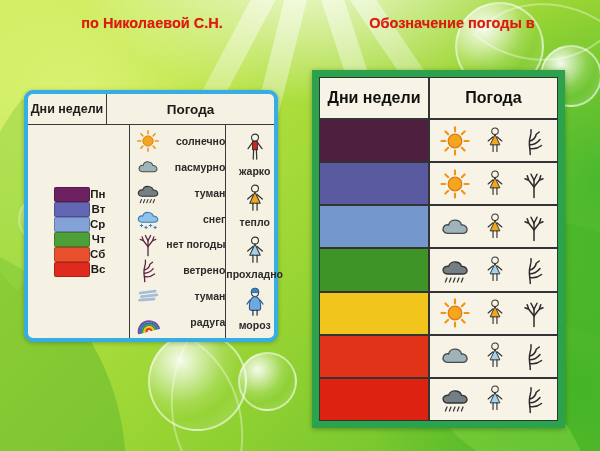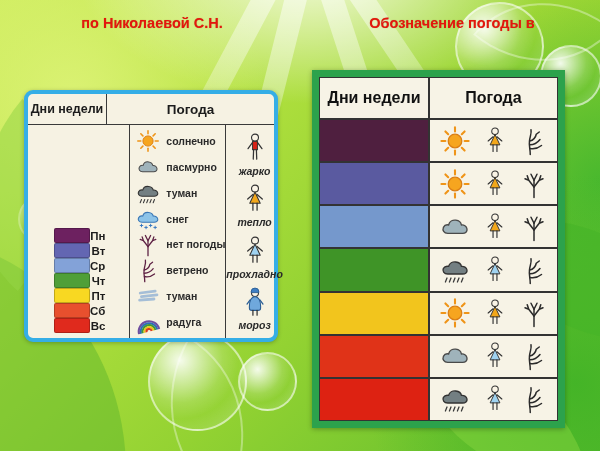--- a/index.html
+++ b/index.html
@@ -34,30 +34,30 @@
     box-sizing:border-box;border:4px solid #35aee6;border-radius:9px;
     background:#f6f2e3;box-shadow:0 1px 4px rgba(0,0,0,.25);
     display:flex;flex-direction:column;}
   .legend-header{display:flex;height:30px;border-bottom:1.5px solid #3a3a3a;flex:0 0 auto;}
   .legend-header .hc1{width:78px;border-right:1.5px solid #3a3a3a;display:flex;align-items:center;justify-content:center;
     font-weight:bold;font-size:12.5px;color:#1c1c1c;}
   .legend-header .hc2{flex:1;display:flex;align-items:center;justify-content:center;
     font-weight:bold;font-size:13.5px;color:#1c1c1c;}
   .legend-body{display:flex;flex:1;min-height:0;}
   .col-days{width:78px;border-right:1.5px solid #3a3a3a;display:flex;flex-direction:column;
-    justify-content:flex-end;padding:5px 17px;}
+    justify-content:center;padding:5px 17px;}
   .day-item{display:flex;align-items:center;justify-content:space-between;padding:0 7px 0 9px;}
   .day-swatch{width:36px;height:15px;border-radius:2px;box-shadow:inset 0 0 0 1px rgba(0,0,0,.22);}
   .day-label{font-weight:bold;font-size:11.5px;color:#1c1c1c;}
   .col-weather{width:101px;border-right:1.5px solid #3a3a3a;display:flex;flex-direction:column;
     justify-content:space-around;padding:3px 0;}
-  .weather-item{display:flex;align-items:center;gap:3px;padding-left:3px;}
+  .weather-item{display:flex;align-items:center;gap:3px;padding-left:3px;justify-content:space-between;}
   .weather-item .wicon{width:30px;height:24px;flex:0 0 auto;display:flex;align-items:center;justify-content:center;}
   .weather-label{font-size:10.5px;font-weight:bold;color:#2a2a2a;white-space:nowrap;}
-  .col-temp{flex:1;display:flex;flex-direction:column;justify-content:space-around;align-items:center;padding:4px 0;font-style:italic;}
+  .col-temp{flex:1;display:flex;flex-direction:column;justify-content:space-around;align-items:center;padding:4px 0;}
   .temp-item{display:flex;flex-direction:column;align-items:center;}
   .temp-label{font-size:10.5px;font-weight:bold;color:#2a2a2a;margin-top:1px;}
   .tree-color{color:#5e2244;}
   
   .calendar{position:absolute;left:312px;top:70px;width:253px;height:358px;
     box-sizing:border-box;border:7px solid #2ca24c;background:#f7f3e6;
     box-shadow:0 1px 5px rgba(0,0,0,.3);display:flex;flex-direction:column;}
   .cal-inner{flex:1;display:flex;flex-direction:column;border:1.5px solid #333;min-height:0;}
   .cal-header{display:flex;height:40px;border-bottom:2px solid #333;flex:0 0 auto;}
   .cal-header .hc1{width:108px;border-right:2px solid #333;display:flex;align-items:center;justify-content:center;
@@ -233,24 +233,20 @@
         </div>
         <div class="day-item">
           <span class="day-swatch" style="background: rgb(131, 162, 216);"></span>
           <span class="day-label">Ср</span>
         </div>
         <div class="day-item">
           <span class="day-swatch" style="background: rgb(79, 159, 56);"></span>
           <span class="day-label">Чт</span>
         </div>
         <div class="day-item">
-          <span class="day-swatch" style="background: rgb(248, 216, 34);"></span>
-          <span class="day-label">Пт</span>
-        </div>
-        <div class="day-item">
           <span class="day-swatch" style="background: rgb(232, 80, 46);"></span>
           <span class="day-label">Сб</span>
         </div>
         <div class="day-item">
           <span class="day-swatch" style="background: rgb(224, 42, 29);"></span>
           <span class="day-label">Вс</span>
         </div>
       </div>
 
       <div class="col-weather">

